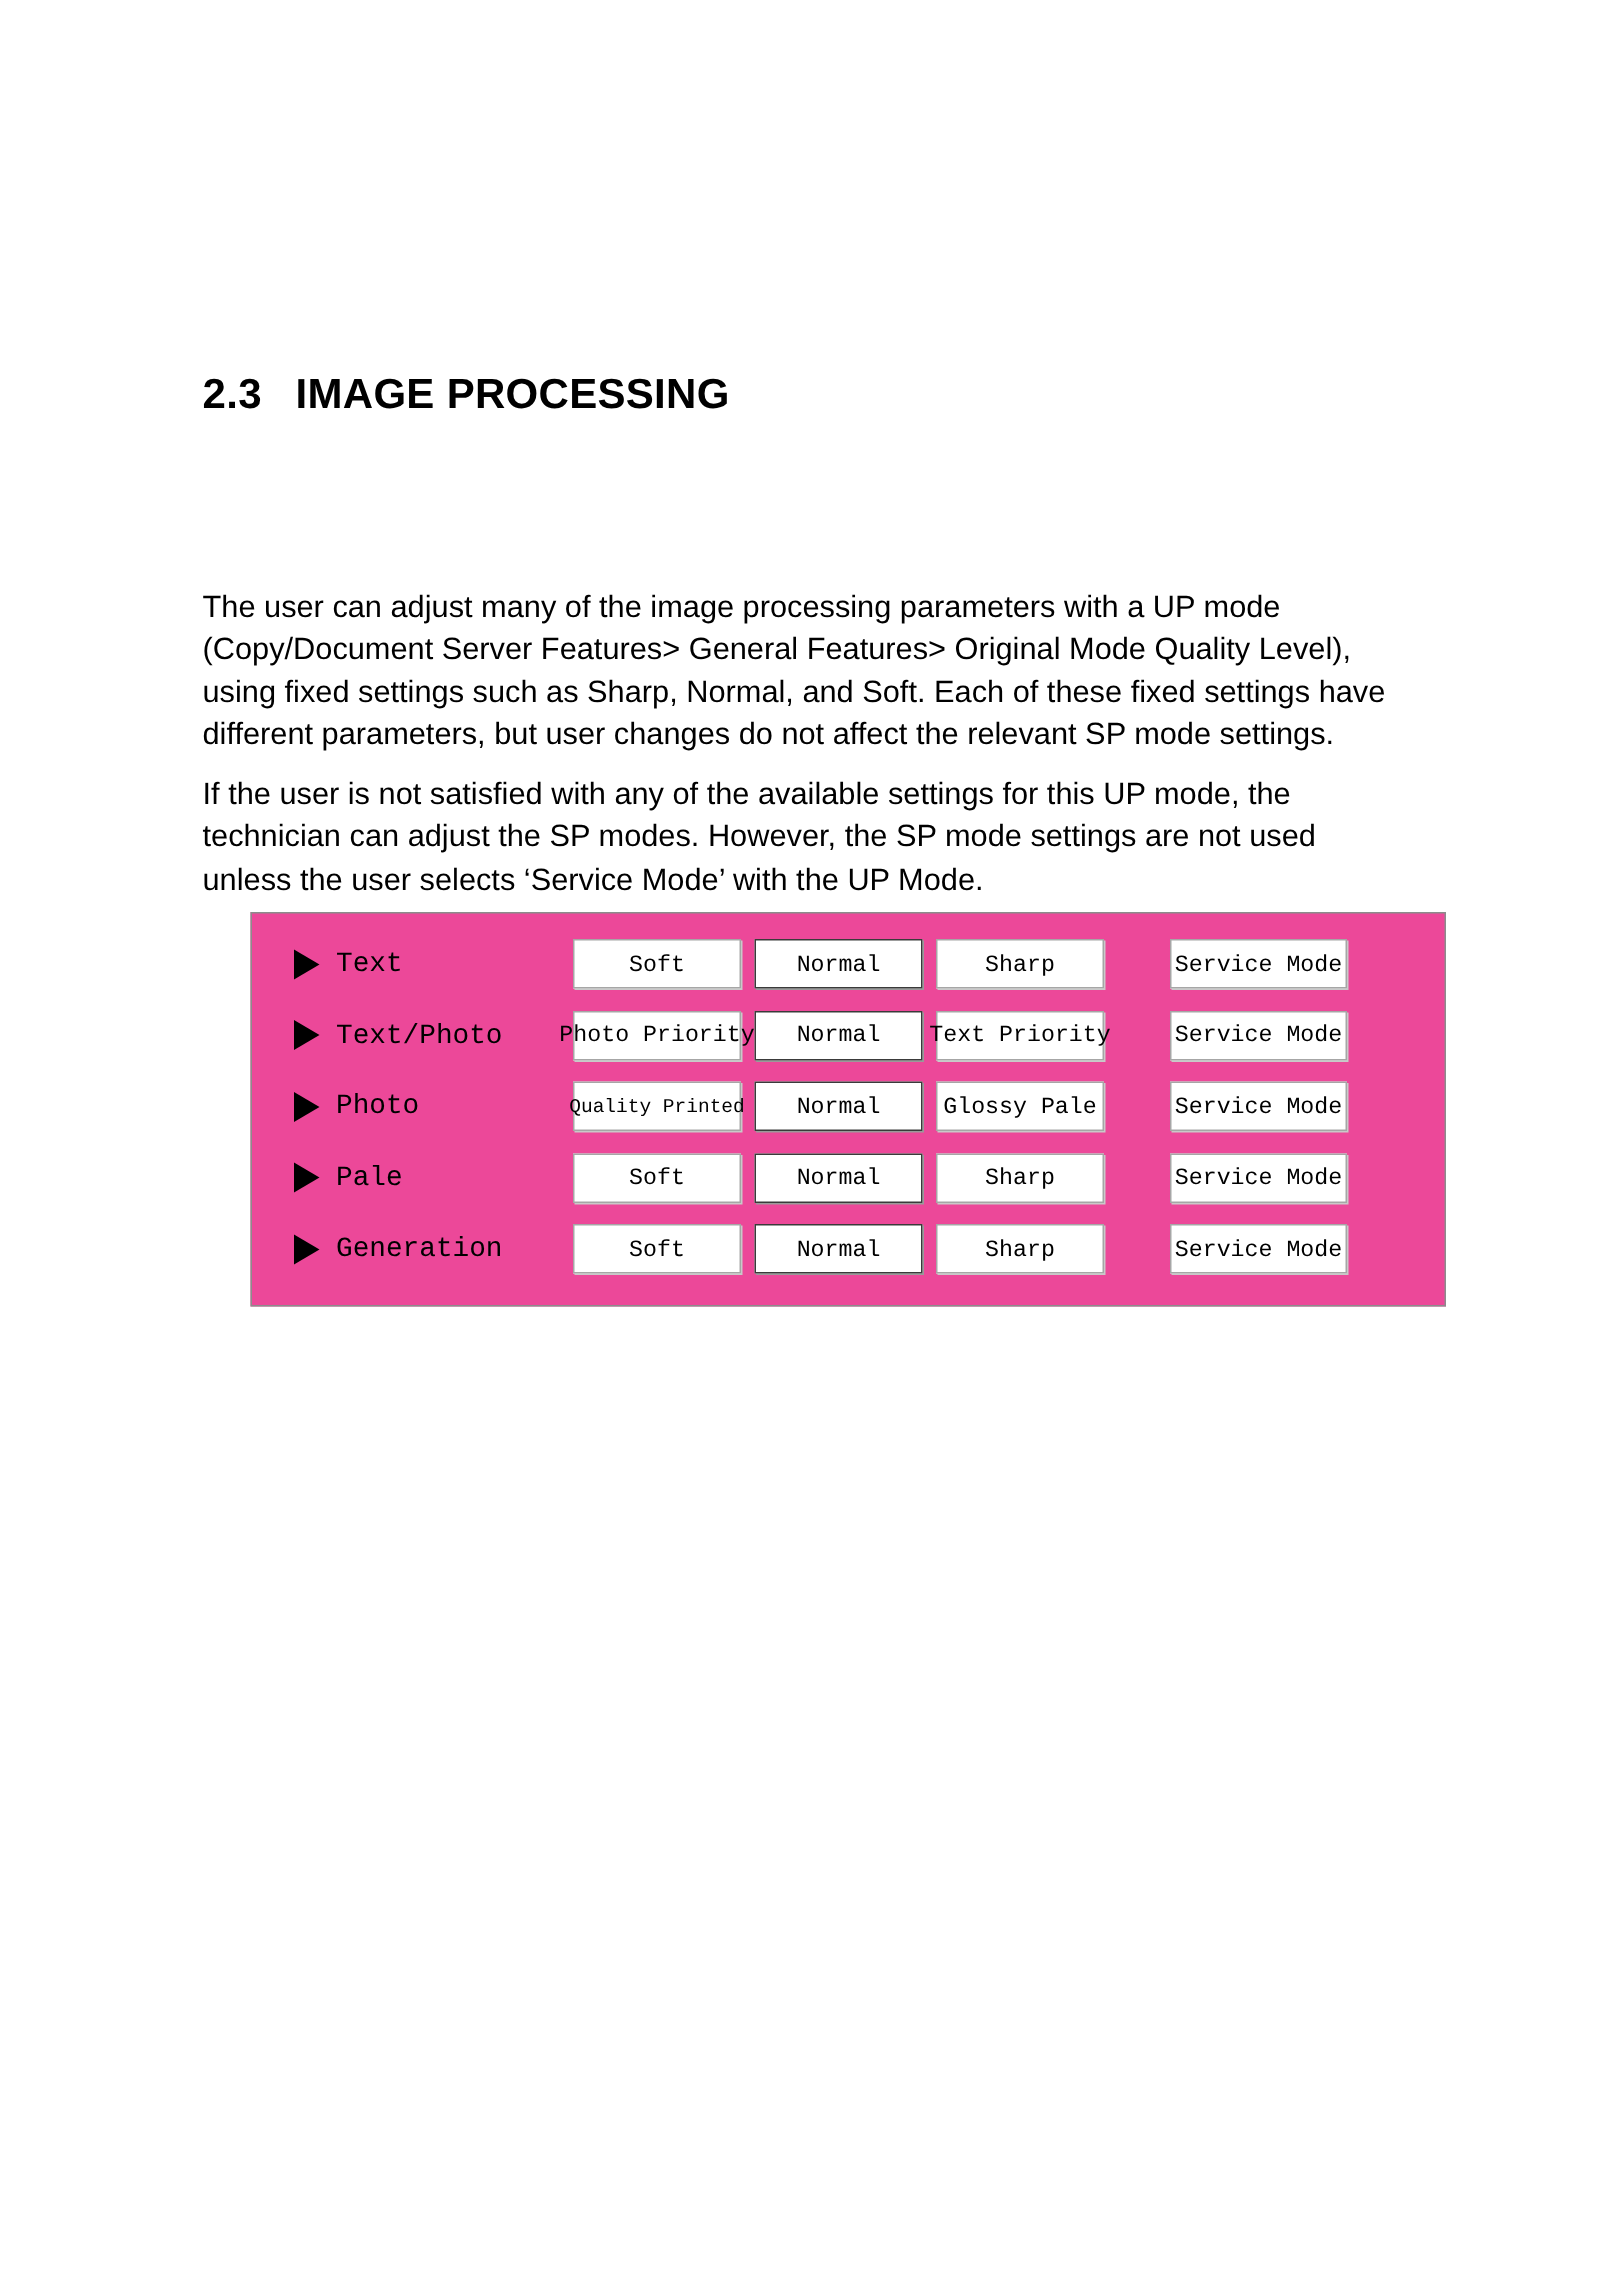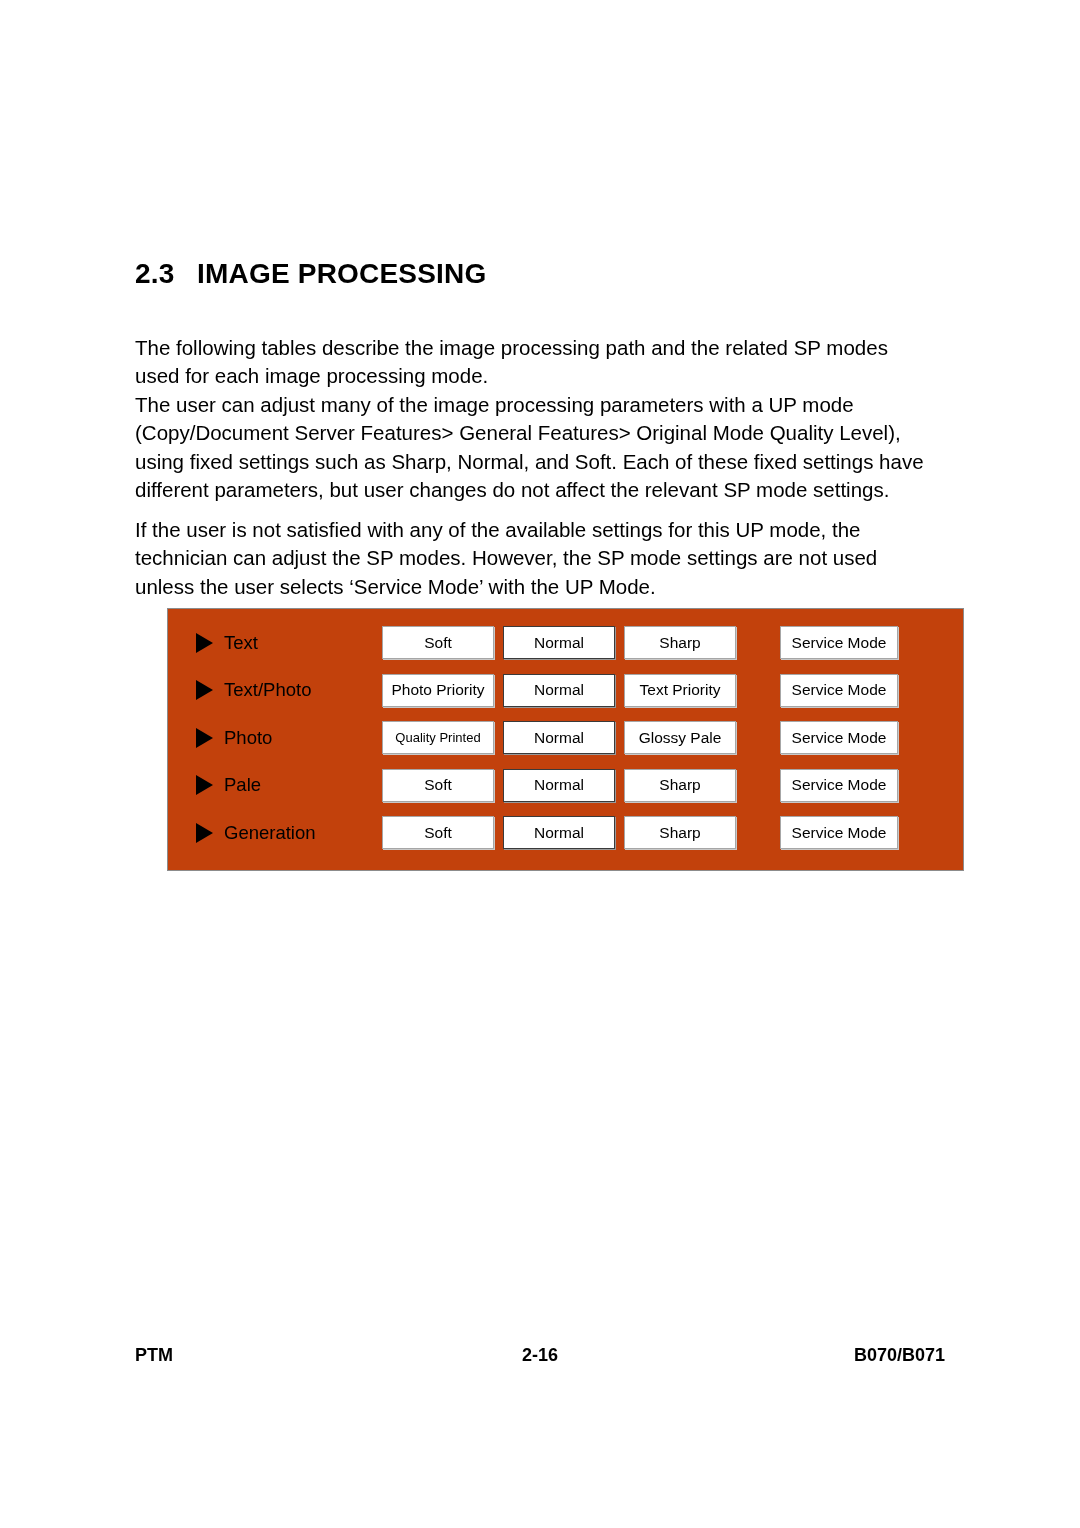--- a/index.html
+++ b/index.html
@@ -16,21 +16,21 @@
     width: 1080px;
     height: 1528px;
     background: #ffffff;
     overflow: hidden;
   }
 
   
   .h-section {
     position: absolute;
     left: 135px;
-    top: 226px;
+    top: 215px;
     font-size: 28px;
     font-weight: bold;
     letter-spacing: 0.2px;
     white-space: nowrap;
     margin-top: 32px;
   }
   .h-section .num { display: inline-block; min-width: 62px; }
 
   .h-sub {
     position: absolute;
@@ -57,22 +57,23 @@
   #para3 { top: 495px; }
 
   
   #diagram {
     position: absolute;
     left: 167px;
     top: 608px;
     width: 797px;
     height: 263px;
     border: 1px solid #8c8c8c;
-    background: #c2410c;
+    background: #ec4899;
     box-sizing: border-box;
+    font-family: Liberation Mono, monospace;
   }
   .row {
     position: absolute;
     left: 0;
     width: 100%;
     height: 33px;
   }
   .row-label {
     position: absolute;
     left: 28px;
@@ -150,21 +151,20 @@
 </head>
 <body>
 
 <div id="page">
 
   <h1 class="h-section">
     <span class="num">2.3</span><span>IMAGE PROCESSING</span>
   </h1>
 
 
-  <p class="para" id="para1">The following tables describe the image processing path and the related SP modes used for each image processing mode.</p>
   <p class="para" id="para2">The user can adjust many of the image processing parameters with a UP mode (Copy/Document Server Features&gt; General Features&gt; Original Mode Quality Level), using fixed settings such as Sharp, Normal, and Soft. Each of these fixed settings have different parameters, but user changes do not affect the relevant SP mode settings.</p>
   <p class="para" id="para3">If the user is not satisfied with any of the available settings for this UP mode, the technician can adjust the SP modes. However, the SP mode settings are not used unless the user selects ‘Service Mode’ with the UP Mode.</p>
 
   <div id="diagram">
       <div class="row" style="top: 17px;">
         <div class="row-label">
           <span class="tri"></span>
           <span>Text</span>
         </div>
         <div class="btn col0">Soft</div>
@@ -207,19 +207,14 @@
           <span class="tri"></span>
           <span>Generation</span>
         </div>
         <div class="btn col0">Soft</div>
         <div class="btn col1 sel">Normal</div>
         <div class="btn col2">Sharp</div>
         <div class="btn col3">Service Mode</div>
       </div>
     </div>
 
-  <div id="footer">
-    <span id="footer-left">PTM</span>
-    <span id="footer-center">2-16</span>
-    <span id="footer-right">B070/B071</span>
-  </div>
 
 </div>
 
 </body></html>

